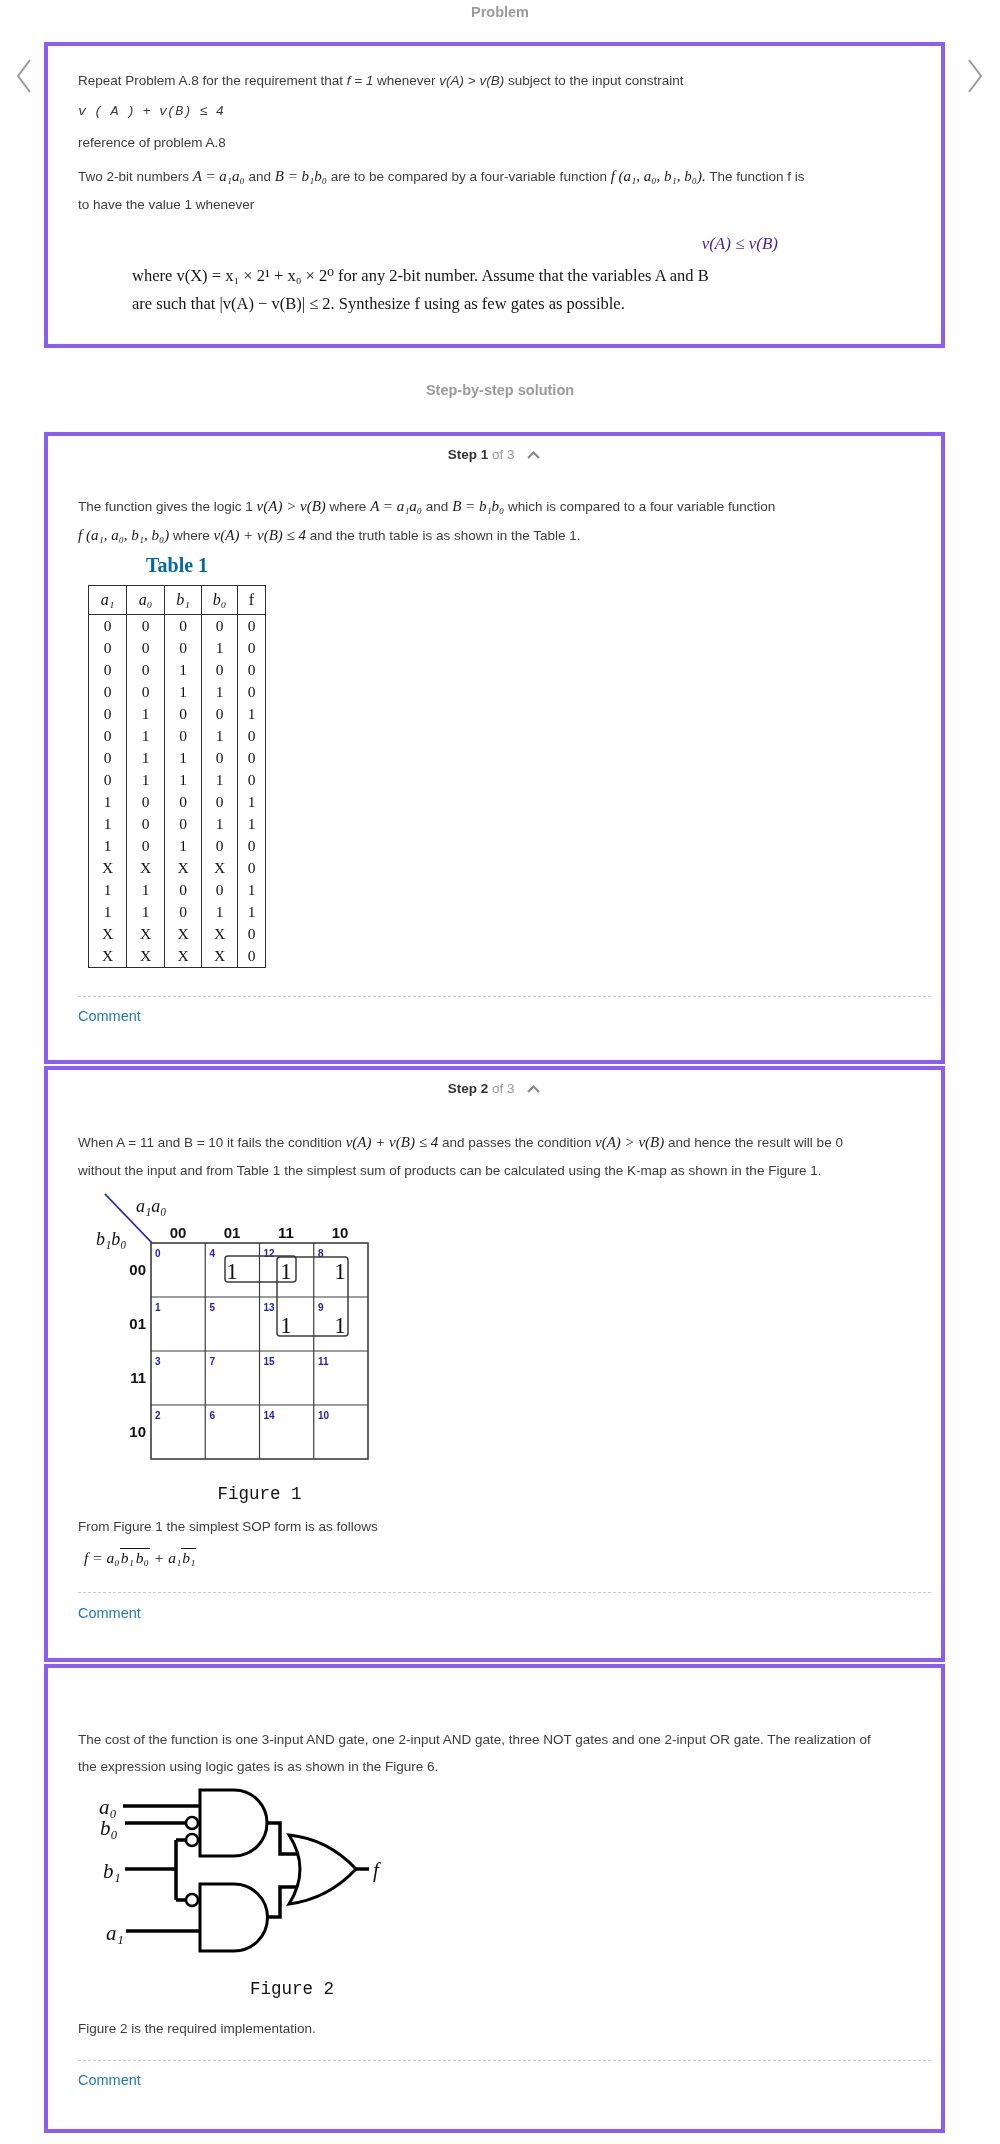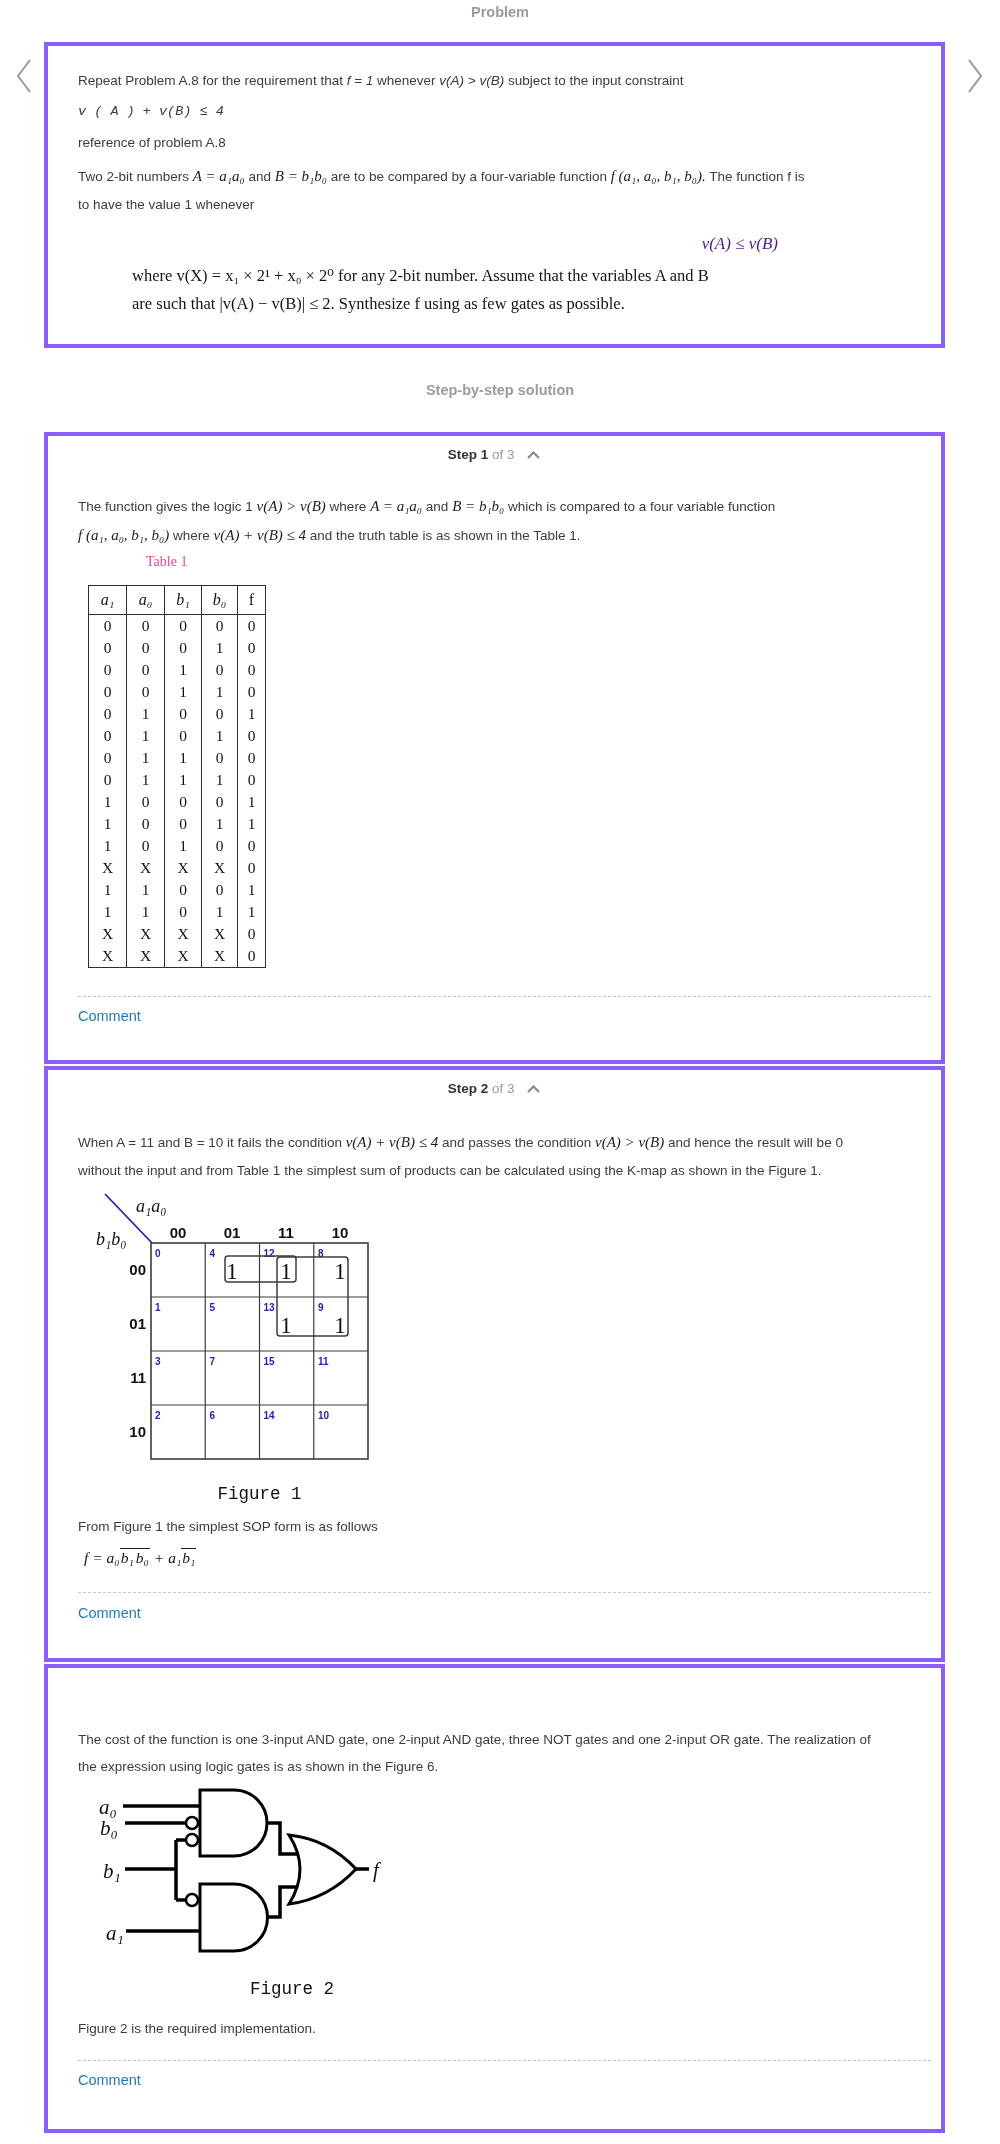--- a/index.html
+++ b/index.html
@@ -11,21 +11,21 @@
   .step-head .t{font-weight:bold;color:#333;}
   .step-head .of{color:#9b9b9b;}
   .step-head svg{vertical-align:-1px;margin-left:8px;}
   .para{position:absolute;left:30px;right:30px;font-size:13.5px;line-height:28px;color:#3c3c3c;}
   .m{font-family:"Liberation Serif","DejaVu Serif",serif;font-style:italic;font-size:15px;color:#1c1c1c;}
   .eq{position:absolute;font-family:"Liberation Serif","DejaVu Serif",serif;font-style:italic;font-size:17px;color:#4c1d95;text-align:right;}
   .serifblock{position:absolute;font-family:"Liberation Serif","DejaVu Serif",serif;font-size:16.5px;line-height:28px;color:#141414;}
   .dash{position:absolute;left:30px;width:853px;border-top:1px dashed #c9c9c9;}
   .comment{position:absolute;left:30px;font-size:14.5px;color:#1d7bb9;cursor:pointer;}
   .fig-caption{position:absolute;text-align:center;font-family:Liberation Mono, monospace;font-size:17.5px;color:#111;}
-  .tbl-title{position:absolute;font-family:"Liberation Serif","DejaVu Serif",serif;font-size:14px;color:#ec4899;}
+  .tbl-title{position:absolute;font-family:"Liberation Serif","DejaVu Serif",serif;font-size:20px;color:#0369a1;font-weight:bold;}
   .truth{border-collapse:collapse;border:1.6px solid #2e2e2e;font-family:"Liberation Serif","DejaVu Serif",serif;font-size:16px;text-align:center;color:#111;}
   .truth th,.truth td{border-left:1.2px solid #2e2e2e;padding:0;}
   .truth th:first-child,.truth td:first-child{border-left:none;}
   .truth th{font-weight:normal;font-style:italic;font-size:16px;border-bottom:1.2px solid #2e2e2e;height:28px;}
   .truth th.upright{font-style:normal;}
   .truth td{height:22px;line-height:22px;font-size:15.5px;}
   .formula{position:absolute;font-family:"Liberation Serif","DejaVu Serif",serif;font-style:italic;font-size:15.5px;color:#151515;}
   .ov{display:inline-block;border-top:1.3px solid #1a1a1a;line-height:1.1;padding:0 1px;}
   svg text{user-select:none;}
 </style>

